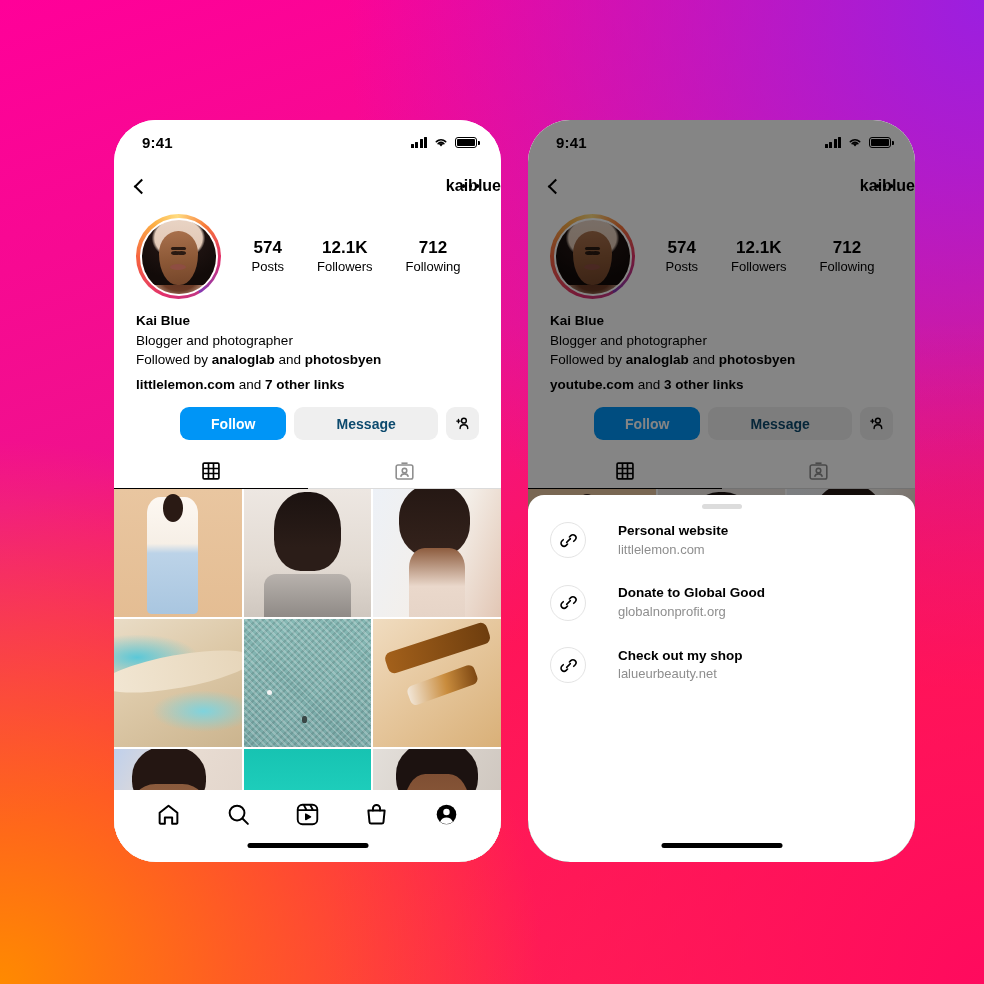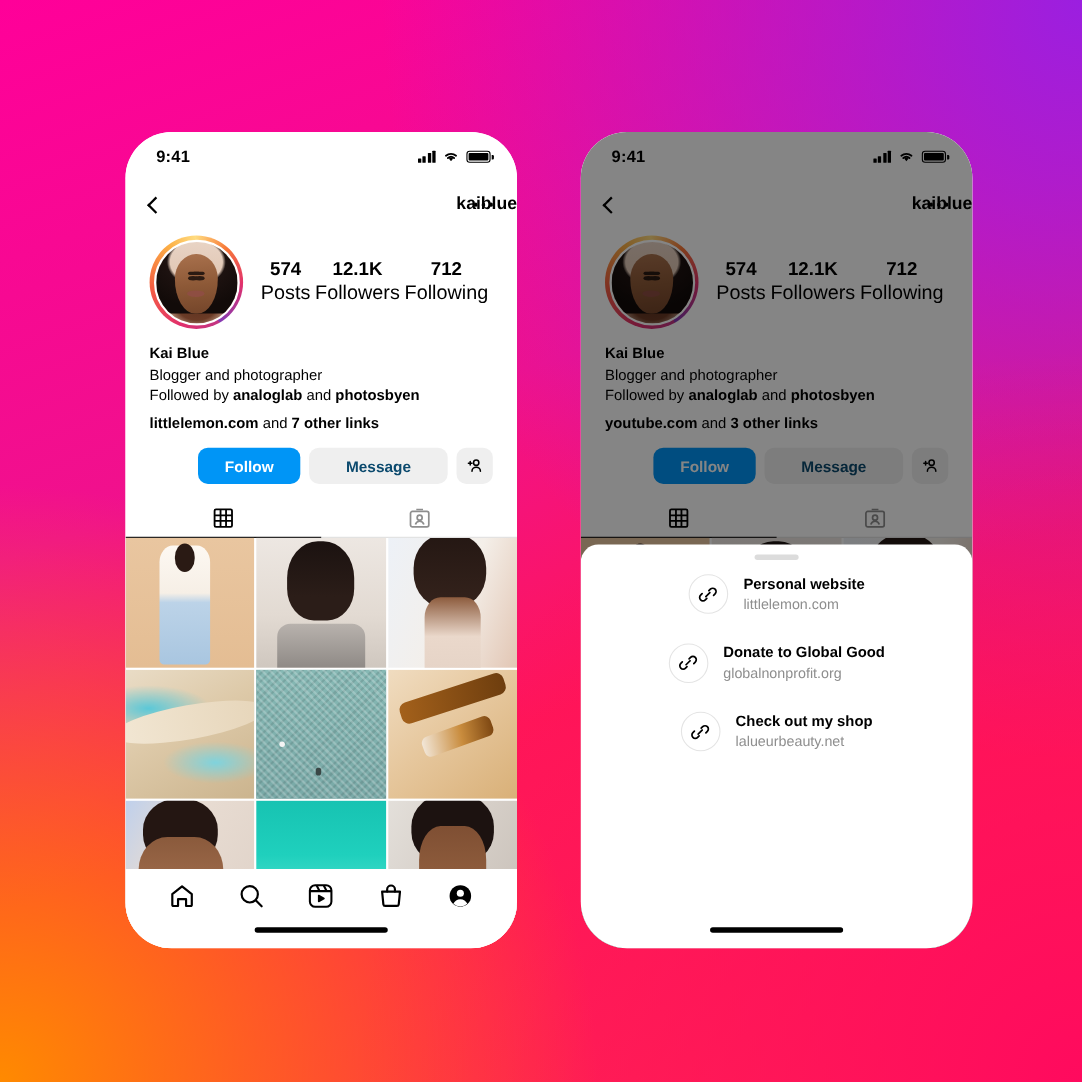--- a/index.html
+++ b/index.html
@@ -13,21 +13,21 @@
       radial-gradient(120% 120% at 0% 100%, #FF8A00 0%, rgba(255,138,0,0) 46%),
       radial-gradient(130% 130% at 100% 100%, #FF0A5E 0%, rgba(255,10,94,0) 52%),
       radial-gradient(120% 130% at 100% 0%, #9B1FE0 0%, rgba(155,31,224,0) 54%),
       linear-gradient(160deg, #FF0099 0%, #F0118C 38%, #FF1658 62%, #FF2A4E 100%);
     position: relative;
   }
 
   
   .phone {
     position: absolute;
-    width: 356px; height: 742px;
+    width: 387px; height: 742px;
     background: #ffffff;
     border-radius: 42px;
     overflow: hidden;
   }
   #phone-left  { left: 114px; top: 120px; }
   #phone-right { left: 528px; top: 120px; }
 
   .screen { position: relative; width: 100%; height: 100%; background:#fff; overflow:hidden; }
 
   
@@ -73,21 +73,21 @@
     background: linear-gradient(175deg,#a9714d 0%, #8d5937 52%, #74452a 100%); }
   .eye { position:absolute; width:9px; height:4px; border-radius:50%; background:#2a1a12; top:36%;}
   .eye.l{left:31%} .eye.r{right:31%}
   .brow{ position:absolute; width:11px; height:2.5px; border-radius:2px; background:#2a1a12; top:30%;}
   .brow.l{left:30%} .brow.r{right:30%}
   .lips{ position:absolute; left:50%; transform:translateX(-50%); top:62%; width:16px; height:6px; border-radius:50%; background:#8e4e42;}
 
   .stats { display:flex; flex:1; justify-content:space-around; padding-left: 14px; padding-right:2px; }
   .stat { text-align:center; }
   .stat-num { font-size:17px; font-weight:700; color:#000; line-height:1.25; }
-  .stat-lbl { font-size:18px; color:#000; line-height:1.3; }
+  .stat-lbl { font-size:13px; color:#000; line-height:1.3; }
 
   
   .bio { padding: 12px 22px 0 22px; }
   .bio-name { font-size:13.5px; font-weight:700; color:#000; line-height:1.45; }
   .bio-desc { font-size:13.5px; color:#000; line-height:1.45; }
   .bio-followed { font-size:13.5px; color:#000; line-height:1.45; }
   .bio-followed b { font-weight:700; }
   .bio-links { font-size:13.5px; color:#000; line-height:1.45; margin-top:5px; cursor:pointer;}
   .bio-links b { font-weight:700; }
 
@@ -168,21 +168,21 @@
   .home-indicator { position:absolute; left:50%; transform:translateX(-50%); bottom:14px;
                     width:121px; height:5px; border-radius:3px; background:#000; }
 
   
   .dim-overlay { position:absolute; inset:0; background:rgba(0,0,0,0.48); z-index:40; }
   .sheet { position:absolute; left:0; right:0; bottom:0; top:375px; background:#fff;
            border-radius:16px 16px 42px 42px; z-index:50; overflow:hidden; }
   .sheet-handle { width:40px; height:5px; border-radius:3px; background:#DCDCDC; margin:9px auto 0 auto; }
   .sheet-title { text-align:center; font-size:16px; font-weight:700; color:#000; margin-top:17px; padding-bottom:16px;
                  border-bottom:1px solid #EFEFEF;}
-  .link-row { display:flex; align-items:center; gap:14px; padding:12px 22px; cursor:pointer;justify-content:center; }
+  .link-row { display:flex; align-items:center; gap:32px; padding:12px 22px; cursor:pointer; }
   .link-circle { width:36px; height:36px; border-radius:50%; border:1px solid #E4E4E4; display:flex;
                  align-items:center; justify-content:center; flex:0 0 36px; }
   .link-circle svg { width:19px; height:19px; }
   .link-title { font-size:13.5px; font-weight:700; color:#000; line-height:1.45; }
   .link-url { font-size:13px; color:#8E8E8E; line-height:1.45; }
 </style>
 </head>
 <body>
 
 <div class="phone" id="phone-left">

